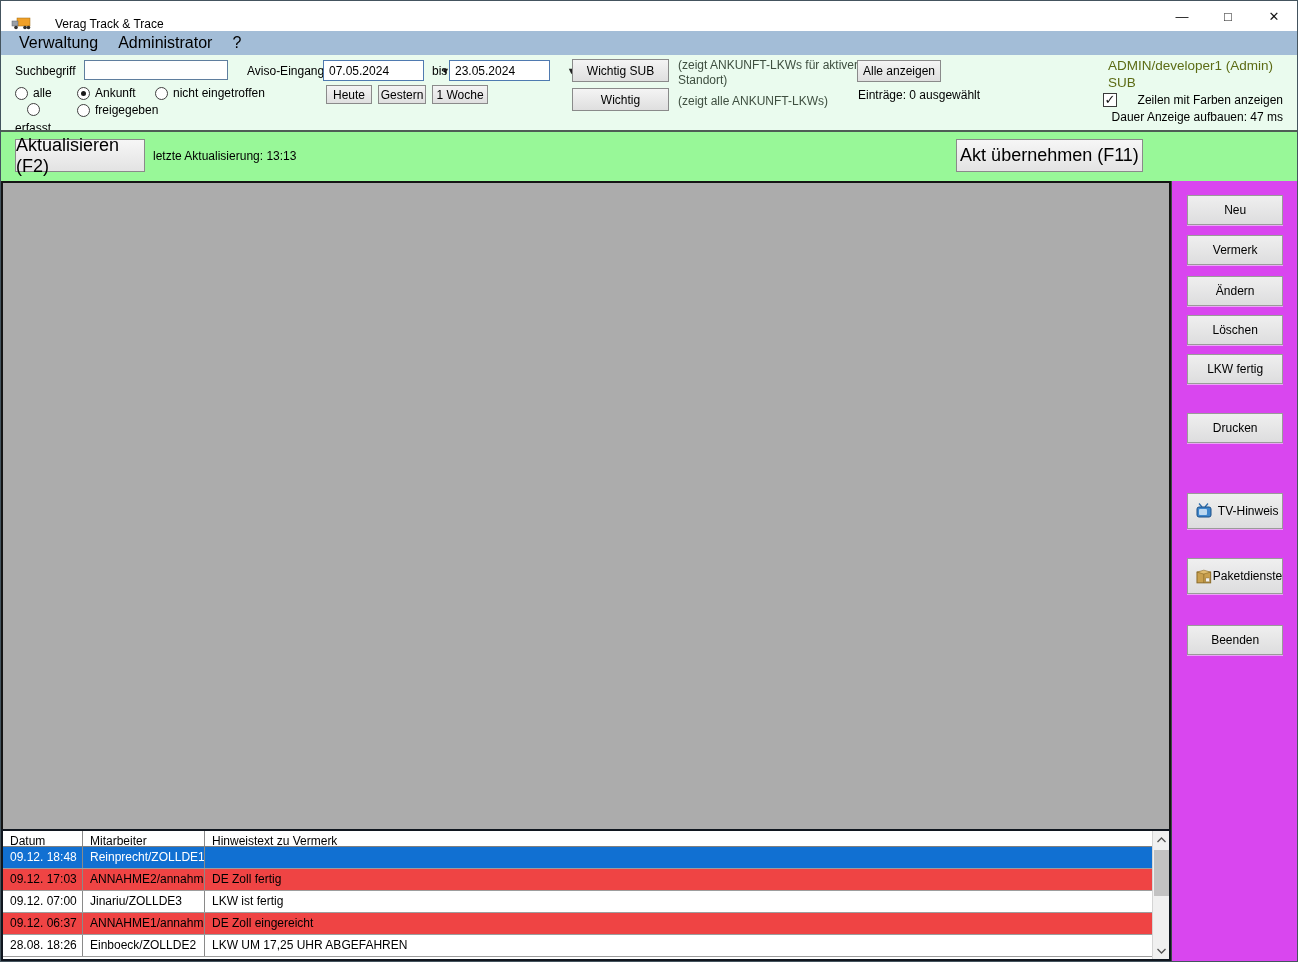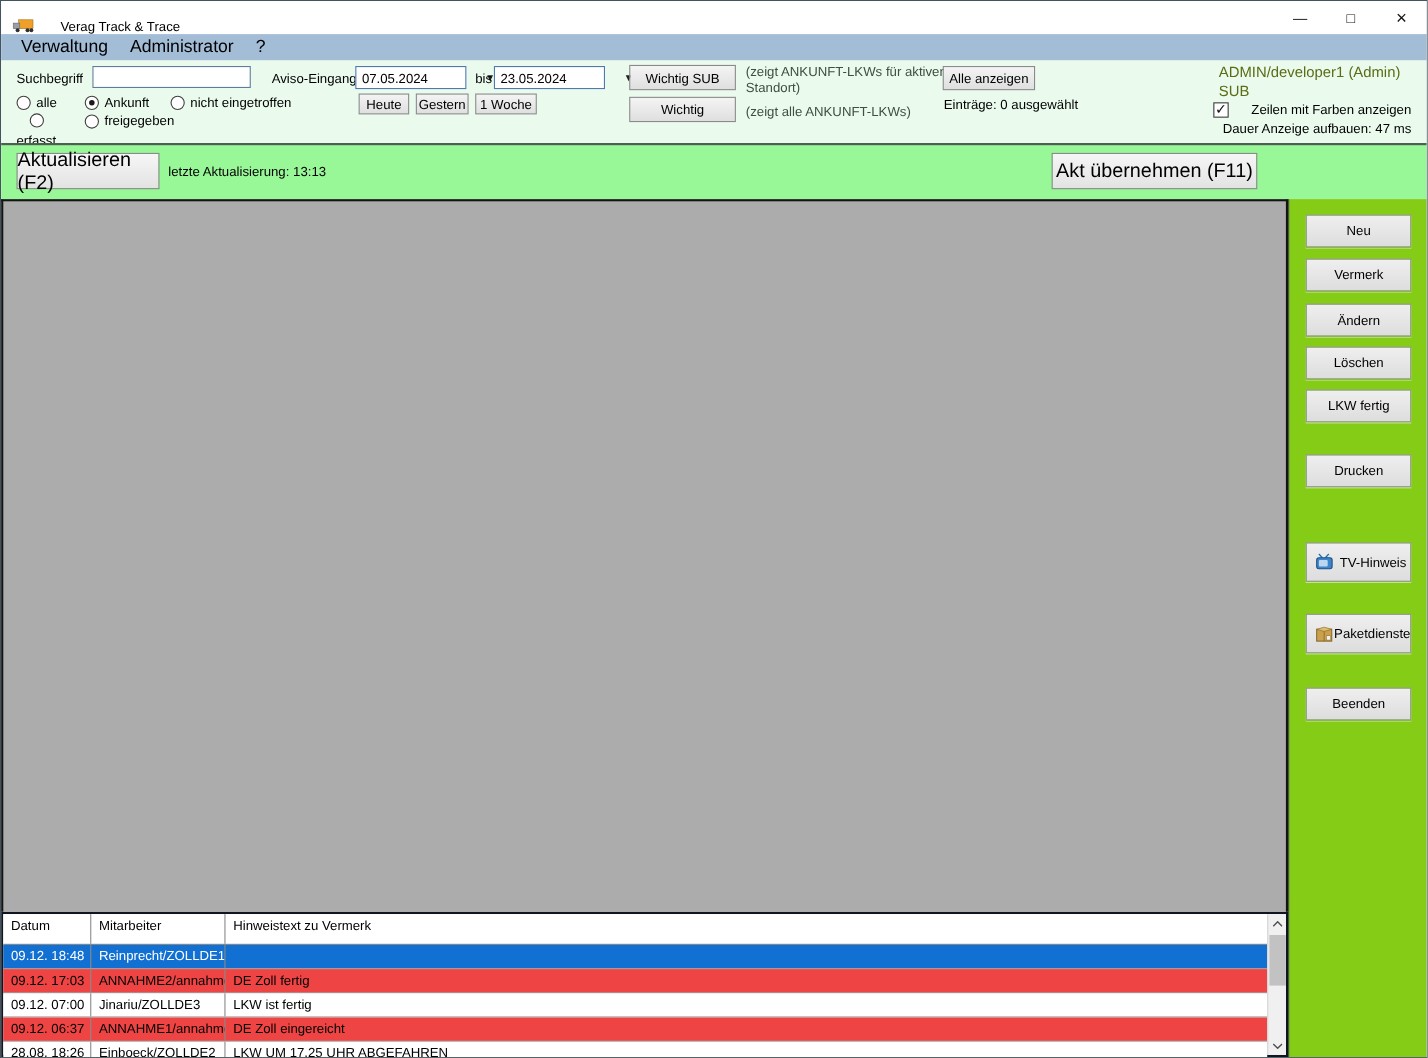--- a/index.html
+++ b/index.html
@@ -38,30 +38,30 @@
   .checkbox.checked::after { content:"✓"; position:absolute; left:1px; top:-2px; font-size:13px; color:#111; }
 
   
   .greenbar { height:51px; background:#98f898; border-top:2px solid #4e5e55; position:relative; flex:0 0 auto; }
   .big-btn { background:linear-gradient(#f6f6f6,#e3e3e3); border:1px solid #8a8a8a; font-size:18px; }
 
   
   .content { flex:1; display:flex; min-height:0; }
   .left-col { width:1172px; display:flex; flex-direction:column; min-height:0; }
   .canvas { flex:1; background:#acacac; border:2px solid #141414; border-bottom:none; }
-  .sidebar { width:126px; background:#84cc16; position:relative; border-left:1px solid #3c4c44; }
+  .sidebar { width:126px; background:#d946ef; position:relative; border-left:1px solid #3c4c44; }
   .side-btn { position:absolute; left:15px; width:96px; height:30px; background:linear-gradient(#efefef,#ddddde); border:1px solid #9a9a9a; box-shadow:0 1px 0 rgba(255,255,255,.5); display:flex; align-items:center; justify-content:center; font-size:12px; cursor:default; }
   .side-btn.with-icon { justify-content:flex-start; padding-left:8px; height:36px; }
   .side-btn.with-icon .side-label { flex:1; text-align:center; }
 
   
   .grid { height:132px; border:2px solid #10161f; background:#fff; position:relative; display:flex; flex-direction:column; }
   .grid-rows { position:absolute; left:0; top:0; right:17px; bottom:0; display:flex; flex-direction:column; }
   .t-row { display:flex; height:22px; flex:0 0 auto; border-bottom:1px solid #9d9d9d; background:#fff; }
-  .t-row.header { height:28px; background:#fff; border-bottom:1px solid #808080;justify-content:space-between; }
+  .t-row.header { height:16px; background:#fff; border-bottom:1px solid #808080;justify-content:space-between; }
   .t-row.alt { background:#ef4444; }
   .t-row.selected { background:#1170d2; color:#fff; }
   .t-cell { padding:3px 0 0 7px; overflow:hidden; white-space:nowrap; border-right:1px solid #8a8a8a; }
   .c-datum { width:80px; flex:0 0 auto; }
   .c-mit { width:122px; flex:0 0 auto; }
   .c-hin { flex:1; border-right:none; }
   .scrollbar { position:absolute; top:0; right:0; bottom:0; width:17px; background:#f0f0f0; border-left:1px solid #d4d4d4; }
   .sb-arrow { position:absolute; left:0; width:17px; height:17px; display:flex; align-items:center; justify-content:center; color:#505050; }
   .sb-thumb { position:absolute; left:1px; top:19px; width:15px; height:46px; background:#c2c2c2; }
 </style>

